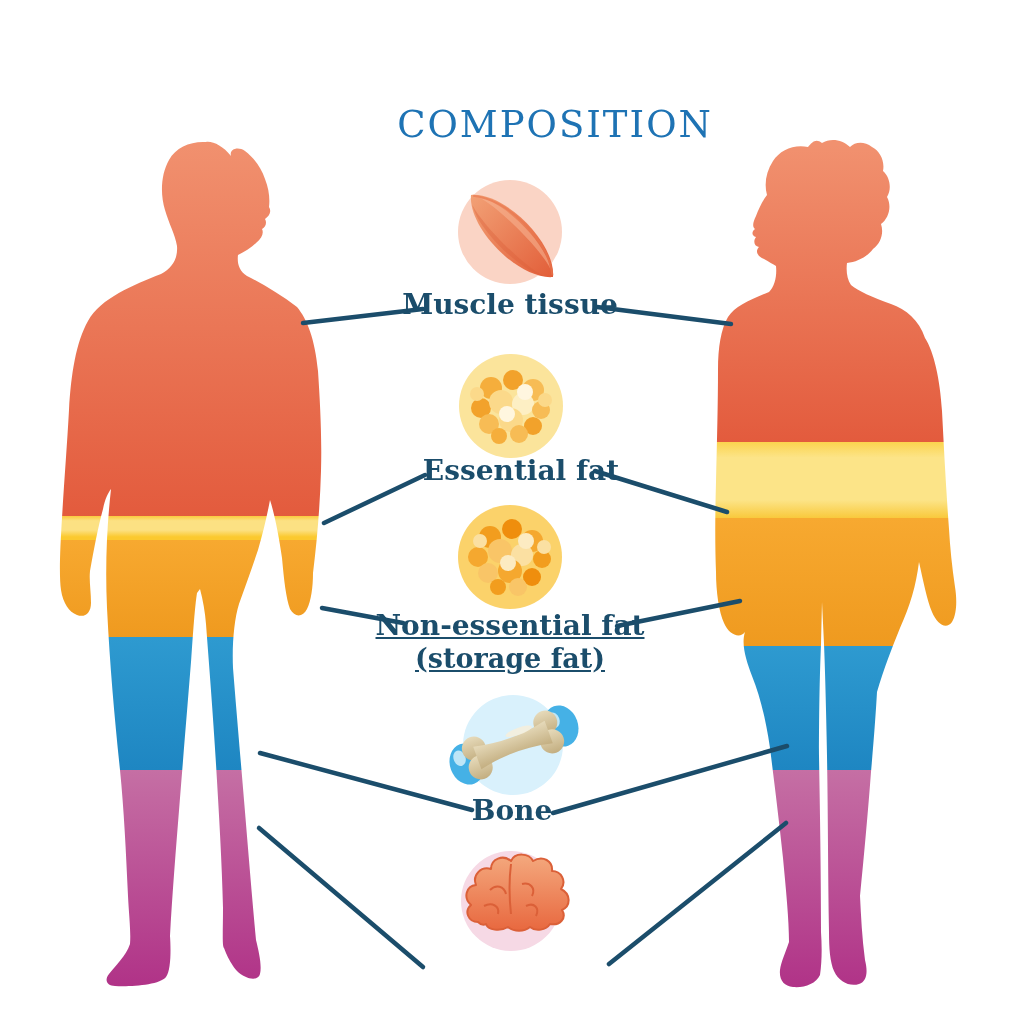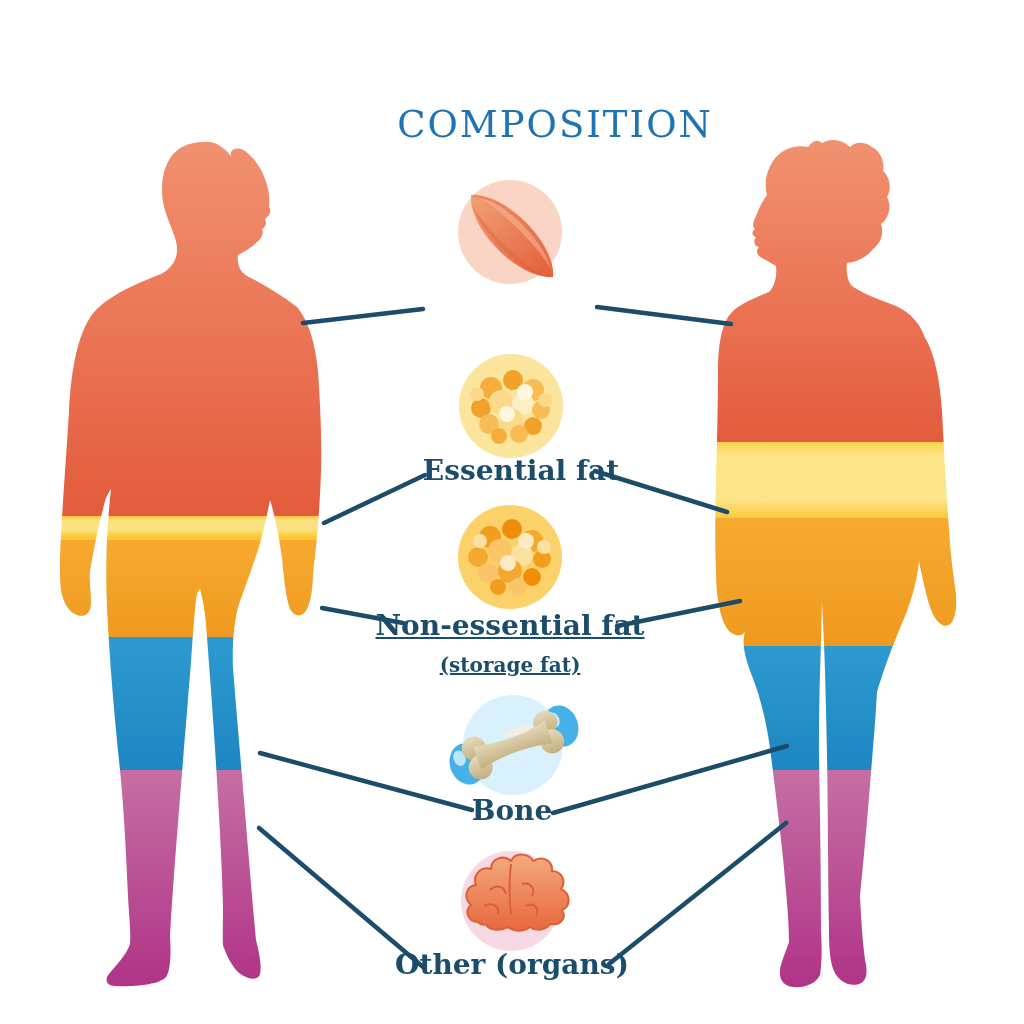--- a/index.html
+++ b/index.html
@@ -5,21 +5,21 @@
   html,body{margin:0;padding:0;background:#ffffff;}
   .canvas{position:relative;width:1024px;height:1024px;background:#ffffff;overflow:hidden;
           font-family:"DejaVu Serif", serif;}
   .art{position:absolute;left:0;top:0;}
   .title1{position:absolute;left:509px;top:38px;transform:translateX(-50%);
           font-size:54px;font-weight:bold;color:#1B4D6B;letter-spacing:1px;white-space:nowrap;}
   .title2{position:absolute;left:509px;top:103px;transform:translateX(-50%);
           font-size:37px;font-weight:normal;color:#1E73B4;letter-spacing:2px;white-space:nowrap;margin-left:46px;}
   .lbl{position:absolute;transform:translateX(-50%);color:#1B4D6B;font-weight:bold;
        font-size:28px;white-space:nowrap;text-align:center;}
-  .lbl .sub{display:block;font-size:20px;margin-top:11px;}
+  .lbl .sub{display:block;font-size:27px;margin-top:1px;}
 </style>
 </head>
 <body>
 
 <div class="canvas">
 
   <svg class="art" width="1024" height="1024" viewBox="0 0 1024 1024">
     <defs>
       <linearGradient id="maleGrad" gradientUnits="userSpaceOnUse" x1="0" y1="140" x2="0" y2="988">
         <stop offset="0" stop-color="#F1916F"></stop>
@@ -227,25 +227,25 @@
       <line x1="617" y1="626" x2="740" y2="601"></line>
       <line x1="472" y1="810" x2="260" y2="753"></line>
       <line x1="553" y1="813" x2="787" y2="746"></line>
       <line x1="423" y1="967" x2="259" y2="828"></line>
       <line x1="609" y1="964" x2="786" y2="823"></line>
     </g>
   </svg>
 
   <div class="title2">COMPOSITION</div>
 
+  <div class="lbl" style="left:510px;top:288px;">Muscle tissue</div>
 
   <div class="lbl" style="left:521px;top:454px;">Essential fat</div>
 
   <div class="lbl" style="left:510px;top:609px;text-decoration:underline;">
     <span>Non-essential fat</span>
     <span class="sub">(storage fat)</span>
   </div>
 
   <div class="lbl" style="left:512px;top:794px;">Bone</div>
 
-  <div class="lbl" style="left:512px;top:948px;">Other (organs)</div>
 
 </div>
 
 </body></html>

